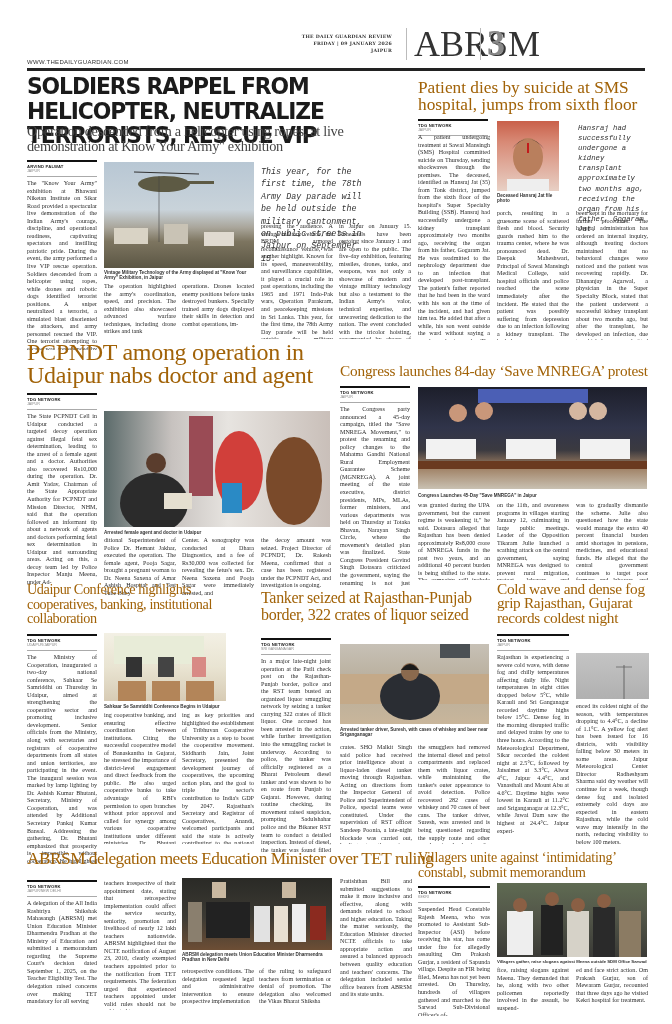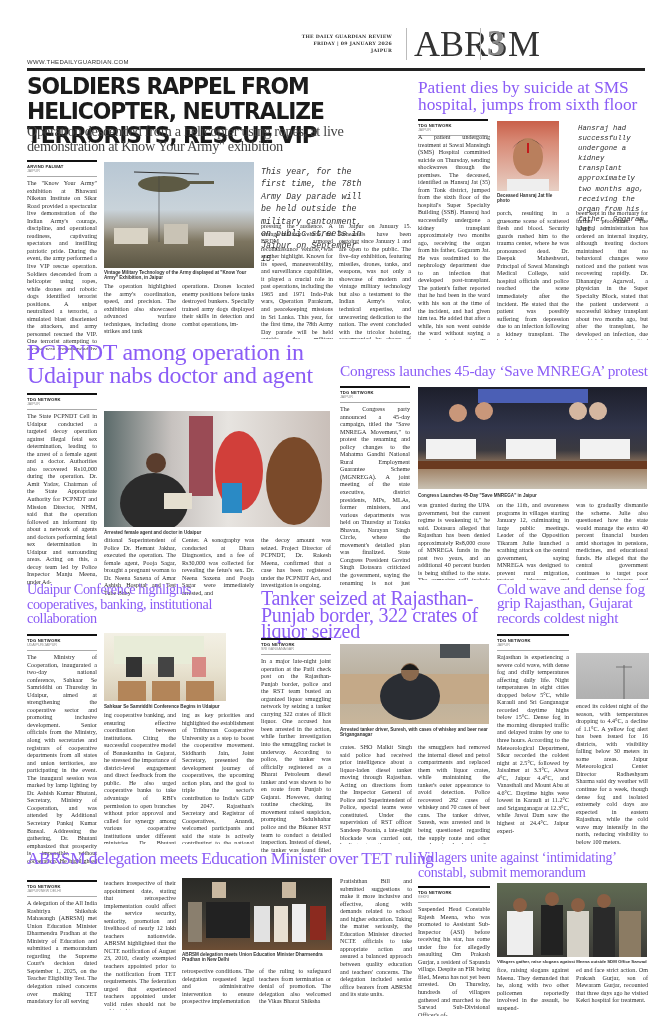--- a/index.html
+++ b/index.html
@@ -7,21 +7,21 @@
 body{position:relative;font-family:"DejaVu Serif",serif;color:#222}
 .abs{position:absolute}
 .serif{font-family:"Liberation Serif","DejaVu Serif",serif}
 .sans{font-family:"Liberation Sans","DejaVu Sans",sans-serif}
 .body{font-family:"Liberation Serif",serif;font-size:6.1px;line-height:7.55px;color:#2a2a2a;text-align:justify;overflow:hidden}
 .body p{text-indent:6px}
 .body p:first-child{text-indent:0}
 .byline{font-family:"Liberation Sans",sans-serif;font-size:4.2px;font-weight:bold;color:#222;border-top:2px solid #111;padding-top:2px;letter-spacing:.2px}
 .place{font-family:"Liberation Sans",sans-serif;font-size:3.6px;color:#888;padding-bottom:3px;border-bottom:.6px solid #aaa;margin-bottom:3px}
 .cap{font-family:"Liberation Sans",sans-serif;font-size:4.6px;font-weight:bold;color:#333;line-height:5.4px}
-.hl{font-family:"Liberation Serif",serif;color:#8b5cf6;line-height:.98}
+.hl{font-family:"Liberation Serif",serif;color:#a16207;line-height:.98}
 .photo{overflow:hidden}
 .rule{background:#222}
 .quote{font-family:Liberation Mono, monospace;font-style:italic;color:#333}
 </style>
 </head>
 <body>
 
 <div class="abs sans" style="left:27px;top:59px;font-size:6px;color:#333;letter-spacing:.3px">WWW.THEDAILYGUARDIAN.COM</div>
 <div class="abs" style="right:280px;top:33px;text-align:right;font-family:'DejaVu Serif',serif;font-size:4.6px;line-height:7px;color:#333;font-weight:bold;letter-spacing:.3px">
   <div>THE DAILY GUARDIAN REVIEW</div>
@@ -121,21 +121,21 @@
 <div class="abs body" style="left:104px;top:537px;width:72px;height:60px">
     <p>ditional Superintendent of Police Dr. Hemant Jakhar, executed the operation. The female agent, Pooja Sagar, brought a pregnant woman to Dr. Neena Saxena of Amar Ashish Hospital and Test Tube Baby</p>
   </div>
 <div class="abs body" style="left:182px;top:537px;width:72px;height:60px">
     <p>Center. A sonography was conducted at Dhara Diagnostics, and a fee of Rs30,000 was collected for revealing the fetus's sex. Dr. Neena Saxena and Pooja Sagar were immediately arrested, and</p>
   </div>
 <div class="abs body" style="left:261px;top:537px;width:70px;height:60px">
     <p>the decoy amount was seized. Project Director of PCPNDT, Dr. Rakesh Meena, confirmed that a case has been registered under the PCPNDT Act, and investigation is ongoing.</p>
   </div>
 
-<div class="abs hl" style="left:340px;top:363px;width:320px;font-size:15.3px;white-space:nowrap;letter-spacing:-.2px">Congress launches 45-day ‘Save MNREGA’ protest</div>
+<div class="abs hl" style="left:340px;top:363px;width:320px;font-size:15.3px;white-space:nowrap;letter-spacing:-.2px">Congress launches 84-day ‘Save MNREGA’ protest</div>
 <div class="abs" style="left:340px;top:386px;width:70px">
   <div class="byline">TDG NETWORK</div>
   <div class="place">JAIPUR</div>
   <div class="body" style="height:182px">
       <p>The Congress party announced a 45-day campaign, titled the "Save MNREGA Movement," to protest the renaming and policy changes to the Mahatma Gandhi National Rural Employment Guarantee Scheme (MGNREGA). A joint meeting of the state executive, district presidents, MPs, MLAs, former ministers, and various departments was held on Thursday at Totaka Bhavan, Narayan Singh Circle, where the movement's detailed plan was finalized. State Congress President Govind Singh Dotasara criticized the government, saying the renaming is not just symbolic. "Their ideology is that of Nathuram Godse, ours is of Mahatma Gandhi. The Right to Work</p>
     </div>
 </div>
 <div class="abs photo" style="left:418px;top:387px;width:229px;height:102px;background:linear-gradient(180deg,#1d1f2b 0%,#30344a 40%,#3b3a40 62%,#9d7d60 78%,#c9c1b2 100%)">
   <svg width="229" height="102">
     <rect x="60" y="2" width="110" height="14" fill="#4b5fb5"></rect>
@@ -180,21 +180,21 @@
   </svg>
 </div>
 <div class="abs cap" style="left:104px;top:704px;width:150px">Sahkaar Se Samriddhi Conference Begins in Udaipur</div>
 <div class="abs body" style="left:104px;top:712px;width:72px;height:132px">
     <p>ing cooperative banking, and ensuring effective coordination between institutions. Citing the successful cooperative model of Banaskantha in Gujarat, he stressed the importance of district-level engagement and direct feedback from the public. He also urged cooperative banks to take advantage of RBI's permission to open branches without prior approval and called for synergy among various cooperative institutions under different ministries. Dr. Bhutani emphasized on capacity building and train-</p>
   </div>
 <div class="abs body" style="left:182px;top:712px;width:72px;height:132px">
     <p>ing as key priorities and highlighted the establishment of Tribhuvan Cooperative University as a step to boost the cooperative movement. Siddharth Jain, Joint Secretary, presented the development journey of cooperatives, the upcoming action plan, and the goal to triple the sector's contribution to India's GDP by 2047. Rajasthan's Secretary and Registrar of Cooperatives, Anandi, welcomed participants and said the state is actively contributing to the national vision of "Sahar Se Samriddhi."</p>
   </div>
 
-<div class="abs hl" style="left:261px;top:590px;width:230px;font-size:20px;line-height:16.5px;letter-spacing:-.3px">Tanker seized at Rajasthan-Punjab border, 322 crates of liquor seized</div>
+<div class="abs hl" style="left:261px;top:590px;width:230px;font-size:16px;line-height:16.5px;letter-spacing:-.3px">Tanker seized at Rajasthan-Punjab border, 322 crates of liquor seized</div>
 <div class="abs" style="left:261px;top:638px;width:70px">
   <div class="byline">TDG NETWORK</div>
   <div class="place">SRI GANGANAGAR</div>
   <div class="body" style="height:195px">
       <p>In a major late-night joint operation at the Patli check post on the Rajasthan-Punjab border, police and the RST team busted an organized liquor smuggling network by seizing a tanker carrying 322 crates of illicit liquor. One accused has been arrested in the action, while further investigation into the smuggling racket is underway. According to police, the tanker was officially registered as a Bharat Petroleum diesel tanker and was shown to be en route from Punjab to Gujarat. However, during routine checking, its movement raised suspicion, prompting Sadulshahar police and the Bikaner RST team to conduct a detailed inspection. Instead of diesel, the tanker was found filled with liquor</p>
     </div>
 </div>
 <div class="abs photo" style="left:340px;top:644px;width:149px;height:80px;background:linear-gradient(180deg,#c7c1b6 0%,#b7ad9a 50%,#c9b69b 100%)">
   <svg width="149" height="80">
     <rect x="0" y="30" width="149" height="30" fill="#c4a988"></rect>

